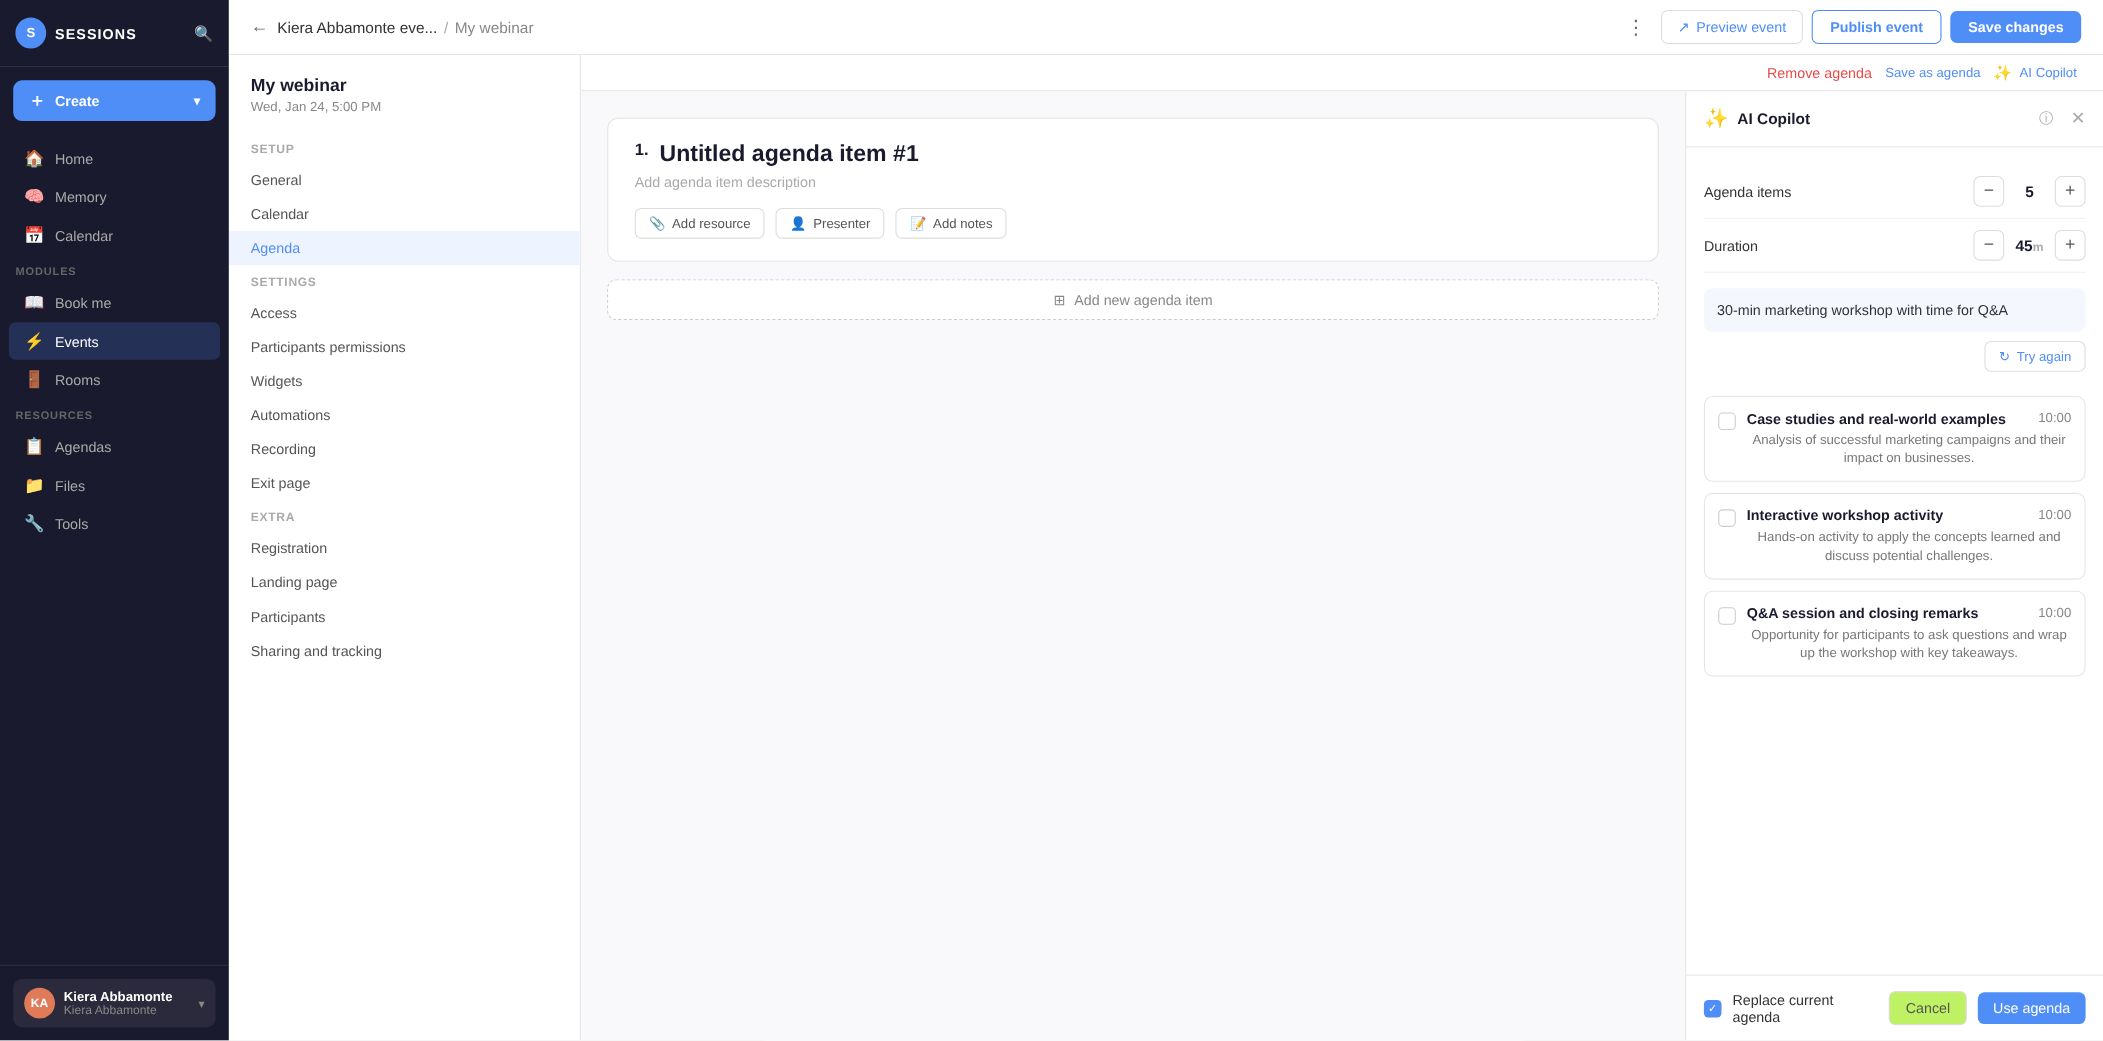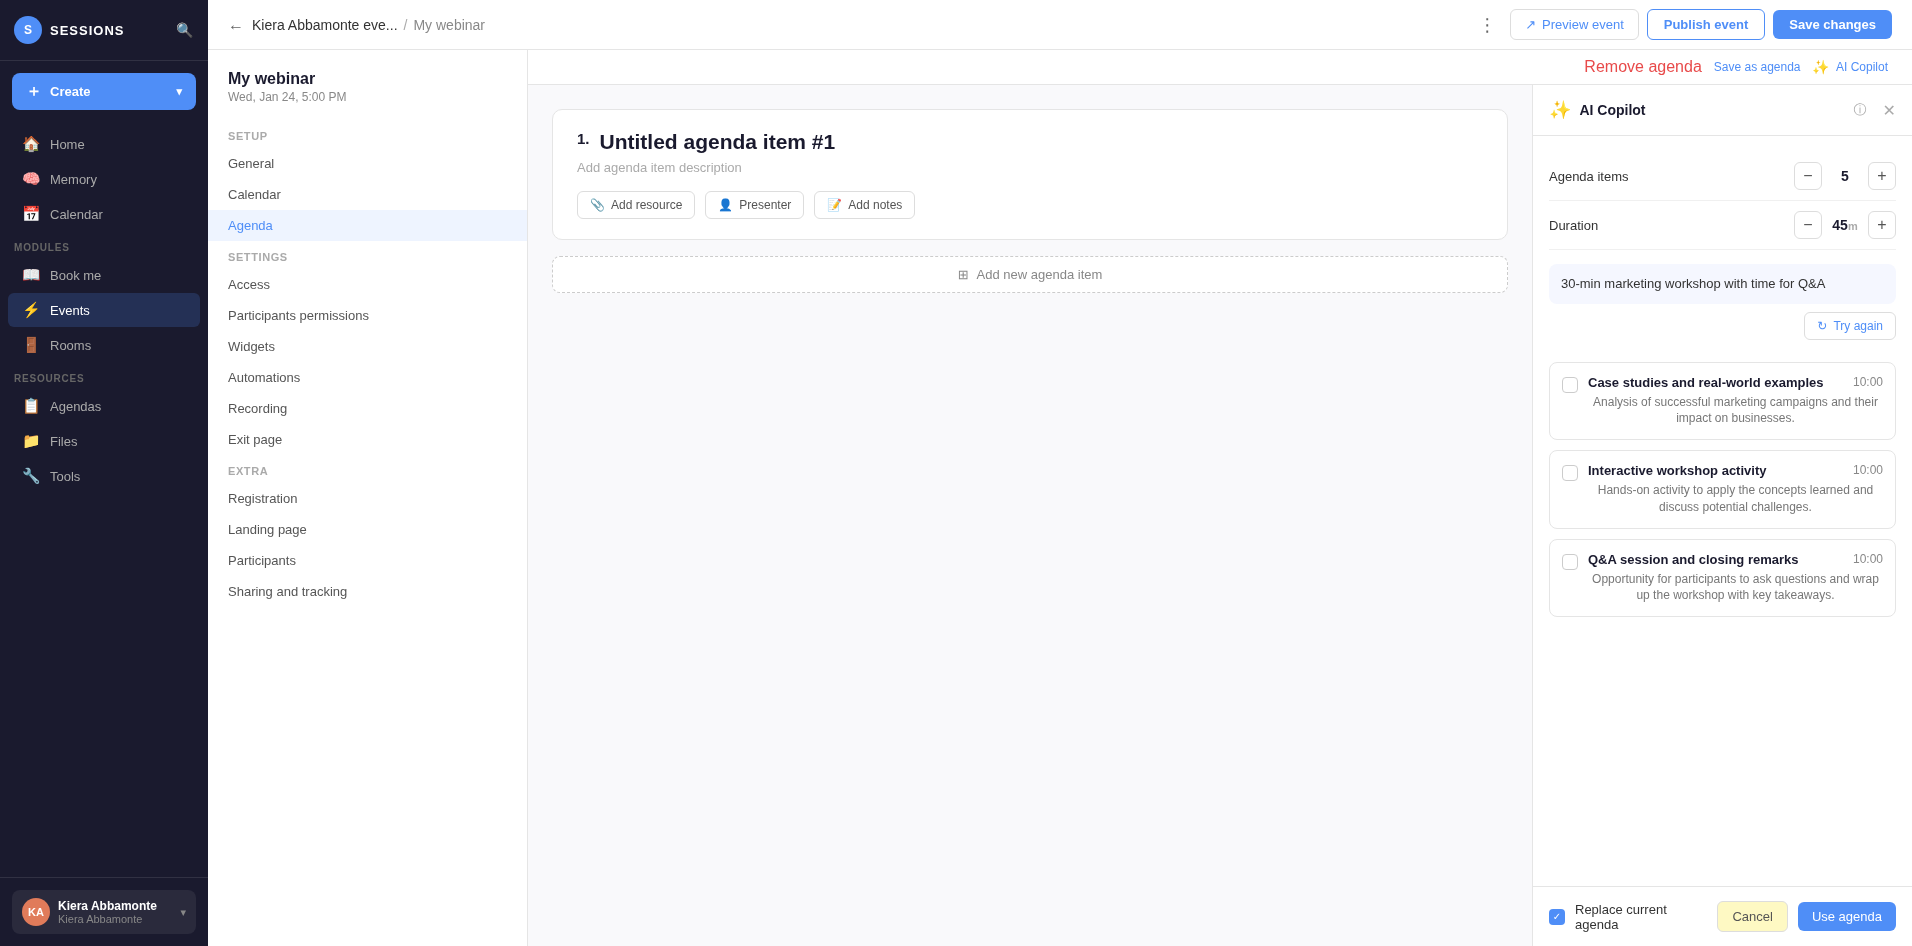--- a/index.html
+++ b/index.html
@@ -159,21 +159,21 @@
       padding: 10px 20px; border: 1px dashed #ccc; border-radius: 8px;
       background: #fff; color: #888; font-size: 13px; cursor: pointer;
       width: 100%; justify-content: center;
     }
 
     
     .agenda-toolbar {
       display: flex; align-items: center; justify-content: flex-end; gap: 12px;
       padding: 8px 24px; background: #fff; border-bottom: 1px solid #e5e5e5;
     }
-    .remove-agenda-btn { color: #e84a4a; font-size: 16px; cursor: pointer; font-weight: 500; }
+    .remove-agenda-btn { color: #e84a4a; font-size: 13px; cursor: pointer; font-weight: 500; }
     .save-agenda-btn { color: #4f8ef7; font-size: 12px; cursor: pointer; font-weight: 500; }
     .ai-copilot-btn {
       display: flex; align-items: center; gap: 6px;
       color: #4f8ef7; font-size: 12px; cursor: pointer; font-weight: 500;
     }
     .ai-icon { font-size: 14px; }
 
     
     .ai-panel {
       width: 380px; flex-shrink: 0;
@@ -237,21 +237,21 @@
       display: flex; align-items: center; gap: 10px;
     }
     .replace-checkbox {
       width: 16px; height: 16px; background: #4f8ef7; border-radius: 4px;
       display: flex; align-items: center; justify-content: center;
       color: white; font-size: 10px; cursor: pointer; flex-shrink: 0;
     }
     .replace-label { font-size: 13px; color: #333; flex: 1; }
     .cancel-agenda-btn {
       padding: 7px 14px; border: 1px solid #ddd; border-radius: 6px;
-      background: #fef9c3; color: #555; font-size: 13px; cursor: pointer; text-align: center;
+      background: #bef264; color: #555; font-size: 13px; cursor: pointer; text-align: center;
     }
     .use-agenda-btn {
       padding: 7px 14px; border-radius: 6px;
       background: #4f8ef7; border: none; color: white;
       font-size: 13px; font-weight: 400; cursor: pointer;
     }
 
     
     ::-webkit-scrollbar { width: 4px; }
     ::-webkit-scrollbar-track { background: transparent; }

